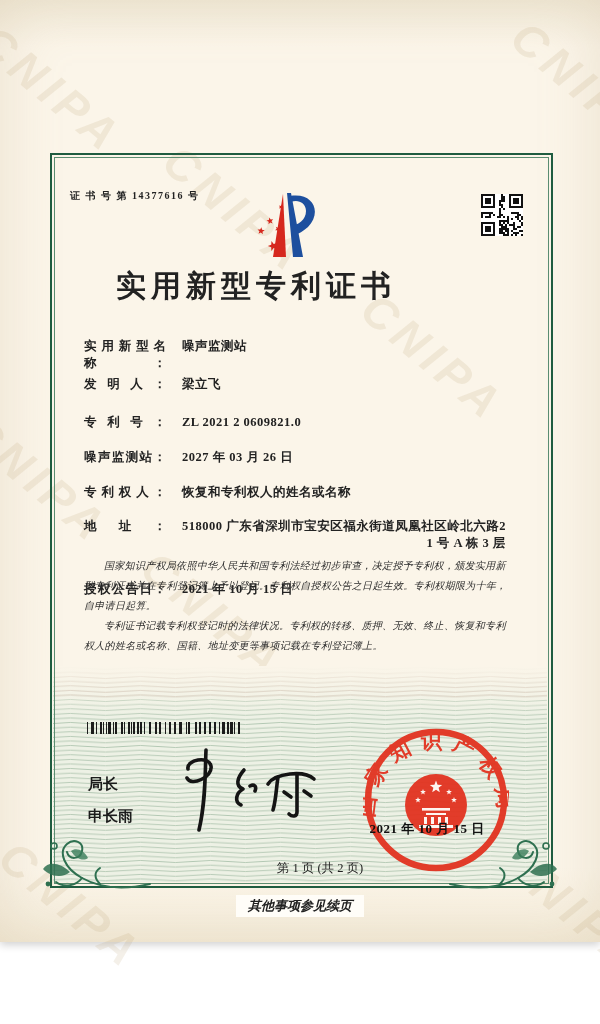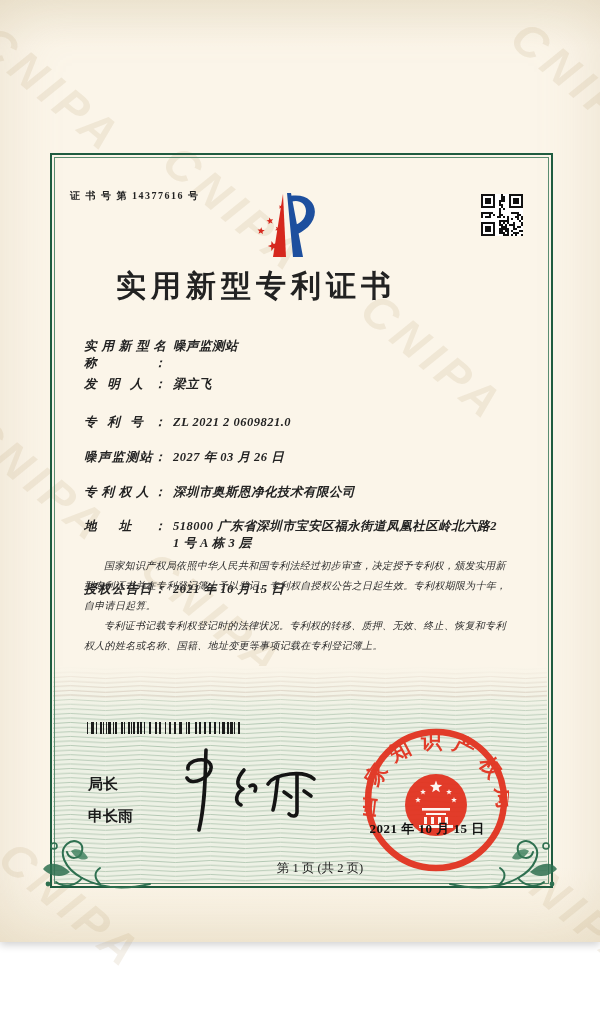--- a/index.html
+++ b/index.html
@@ -23,23 +23,23 @@
            background:linear-gradient(180deg,#fbf5e9 0%,rgba(251,245,233,0) 100%);}
   
   .certno{position:absolute;left:70px;top:189px;font-size:10px;font-weight:700;
           letter-spacing:1.5px;z-index:4;}
   .logo{position:absolute;left:250px;top:191px;z-index:4;}
   .qr{position:absolute;left:481px;top:194px;z-index:4;}
   .title{position:absolute;left:50px;top:266px;width:412px;text-align:center;
          font-size:30px;font-weight:bold;letter-spacing:5px;z-index:4;}
   
   .frow{position:absolute;left:84px;width:440px;display:flex;align-items:flex-start;
-        font-size:12.5px;font-weight:600;z-index:4;line-height:17px;font-style:italic;}
+        font-size:12.5px;font-weight:600;z-index:4;line-height:17px;}
   .flabel{display:inline-block;width:82px;text-align:justify;text-align-last:justify;flex:none;}
-  .fvalue{margin-left:7px;letter-spacing:.5px;}
+  .fvalue{margin-left:16px;letter-spacing:.5px;text-align:right;}
   .pair2{position:absolute;left:234px;top:0;display:flex;}
   
   .bodytext{position:absolute;left:84px;top:556px;width:430px;z-index:4;
             font-size:10px;line-height:20px;font-style:italic;font-weight:400;color:#2d2d2d;}
   .bodytext p{margin:0;text-indent:2em;letter-spacing:.3px;}
   
   .barcode{position:absolute;left:87px;top:722px;z-index:4;}
   .sigblock{position:absolute;left:88px;top:768px;z-index:4;
             font-family:"Liberation Sans","DejaVu Sans",sans-serif;font-weight:bold;
             font-size:15px;line-height:32px;color:#1c1c1c;}
@@ -261,21 +261,21 @@
     <div class="frow" style="top:414px">
       <span class="flabel">专利号：</span>
       <span class="fvalue">ZL 2021 2 0609821.0</span>
     </div>
     <div class="frow" style="top:449px">
       <span class="flabel">噪声监测站：</span>
       <span class="fvalue">2027 年 03 月 26 日</span>
     </div>
     <div class="frow" style="top:484px">
       <span class="flabel">专利权人：</span>
-      <span class="fvalue">深圳市奥斯恩净化技术有限公司</span>
+      <span class="fvalue">恢复和专利权人的姓名或名称</span>
     </div>
     <div class="frow" style="top:518px">
       <span class="flabel">地址：</span>
       <span class="fvalue">
         <span>518000 广东省深圳市宝安区福永街道凤凰社区岭北六路2</span><br>
         <span>1 号 A 栋 3 层</span>
       </span>
     </div>
     <div class="frow" style="top:581px">
       <span class="flabel">授权公告日：</span>
@@ -372,15 +372,18 @@
           <rect x="68" y="90" width="3" height="7"></rect>
           <rect x="75" y="90" width="3" height="7"></rect>
           <rect x="82" y="90" width="3" height="7"></rect>
           <rect x="56" y="98" width="34" height="3"></rect>
         </g>
       </g>
     </svg>
     <div class="sealdate">2021 年 10 月 15 日</div>
 
     <div class="pageinfo">第 1 页 (共 2 页)</div>
+    <div class="contnote">
+      <span>其他事项参见续页</span>
+    </div>
 
   </div>
 </div>
 
 </body></html>

